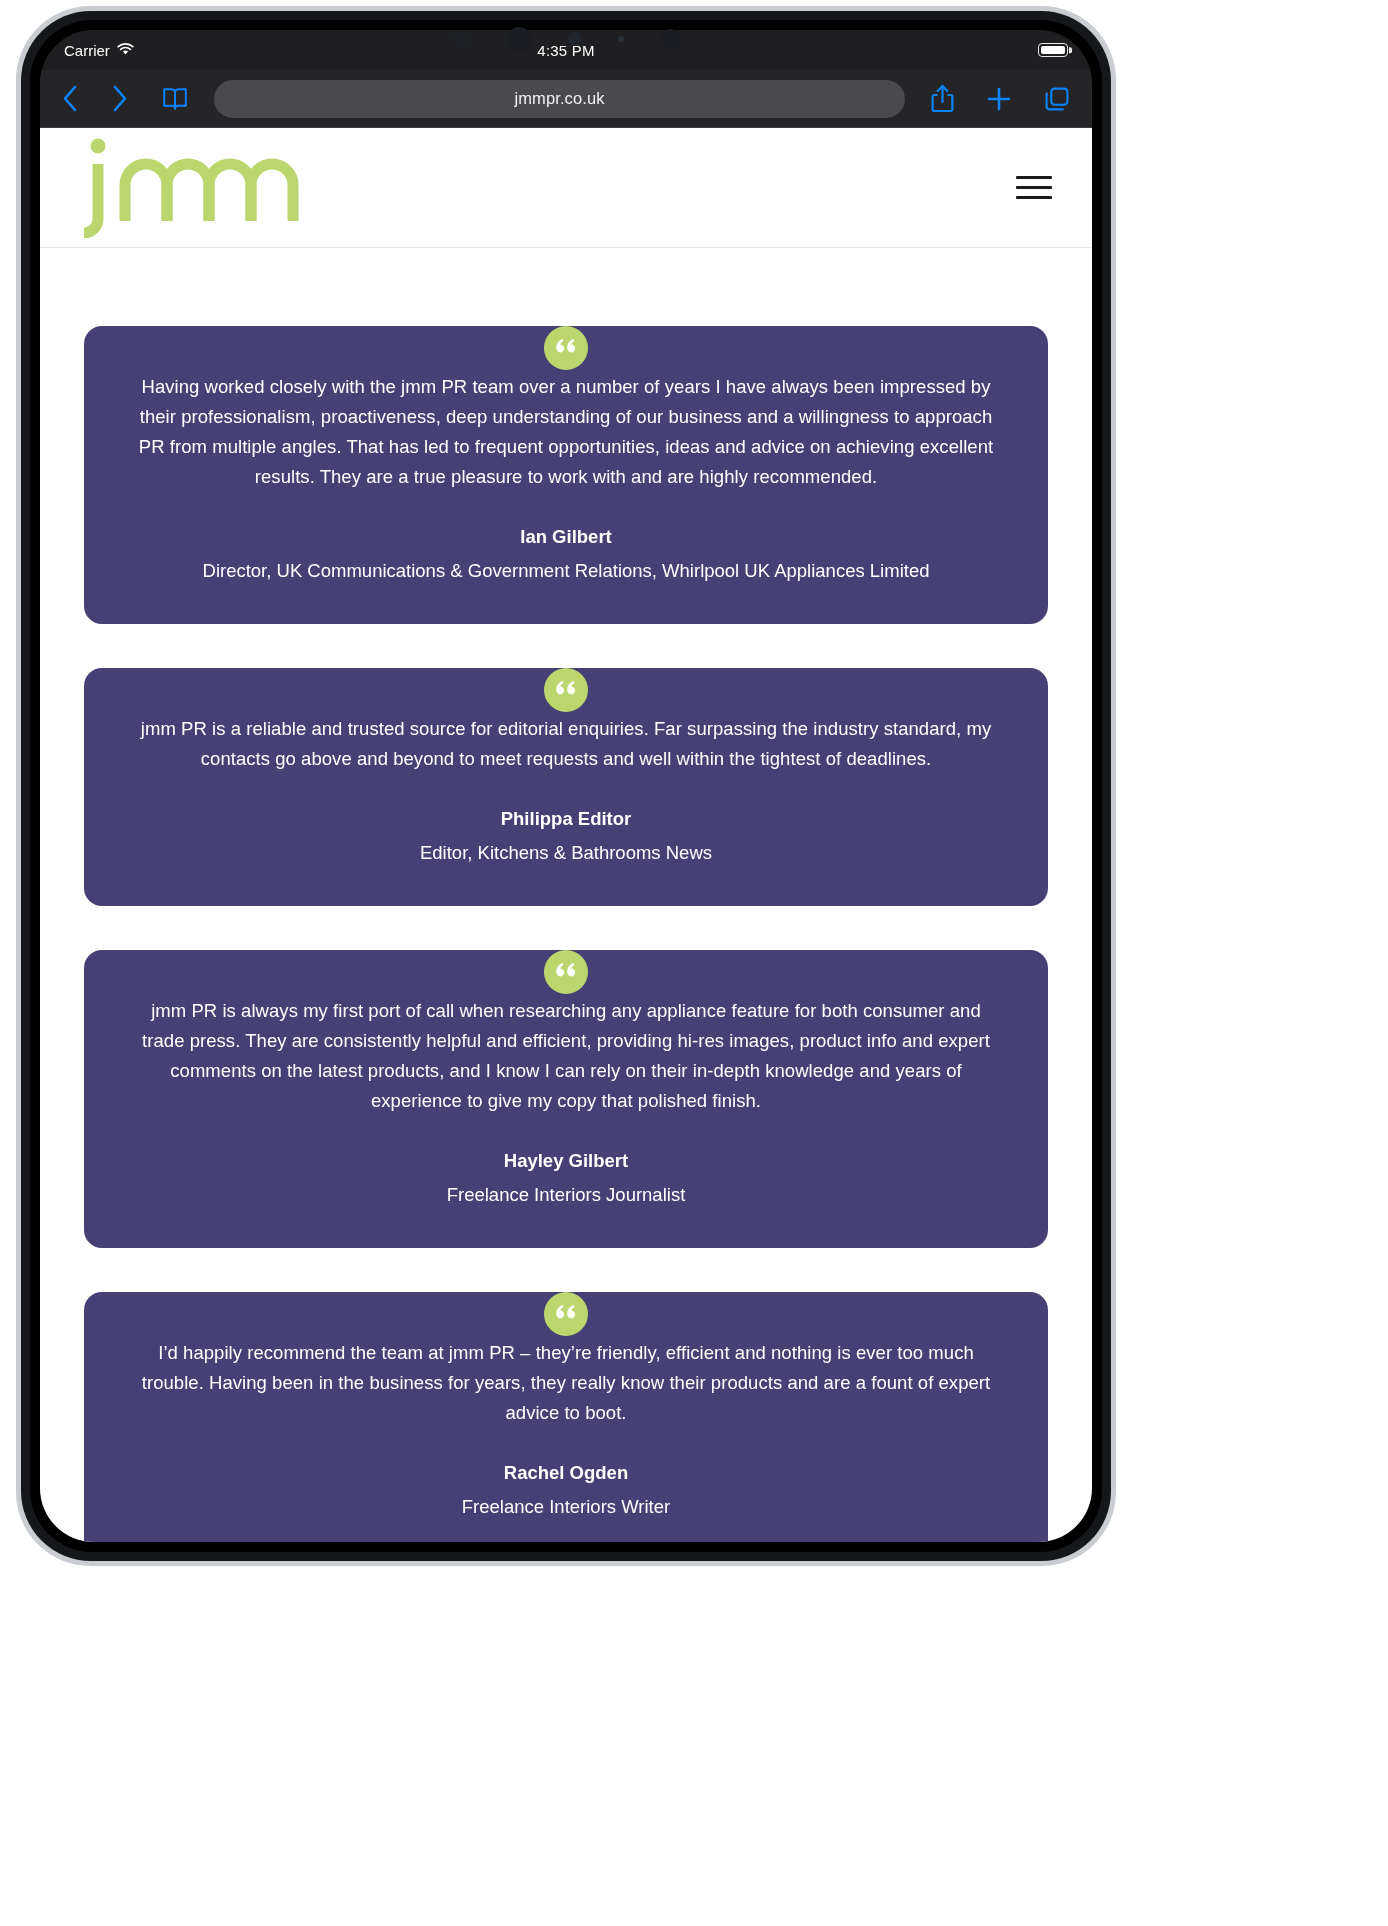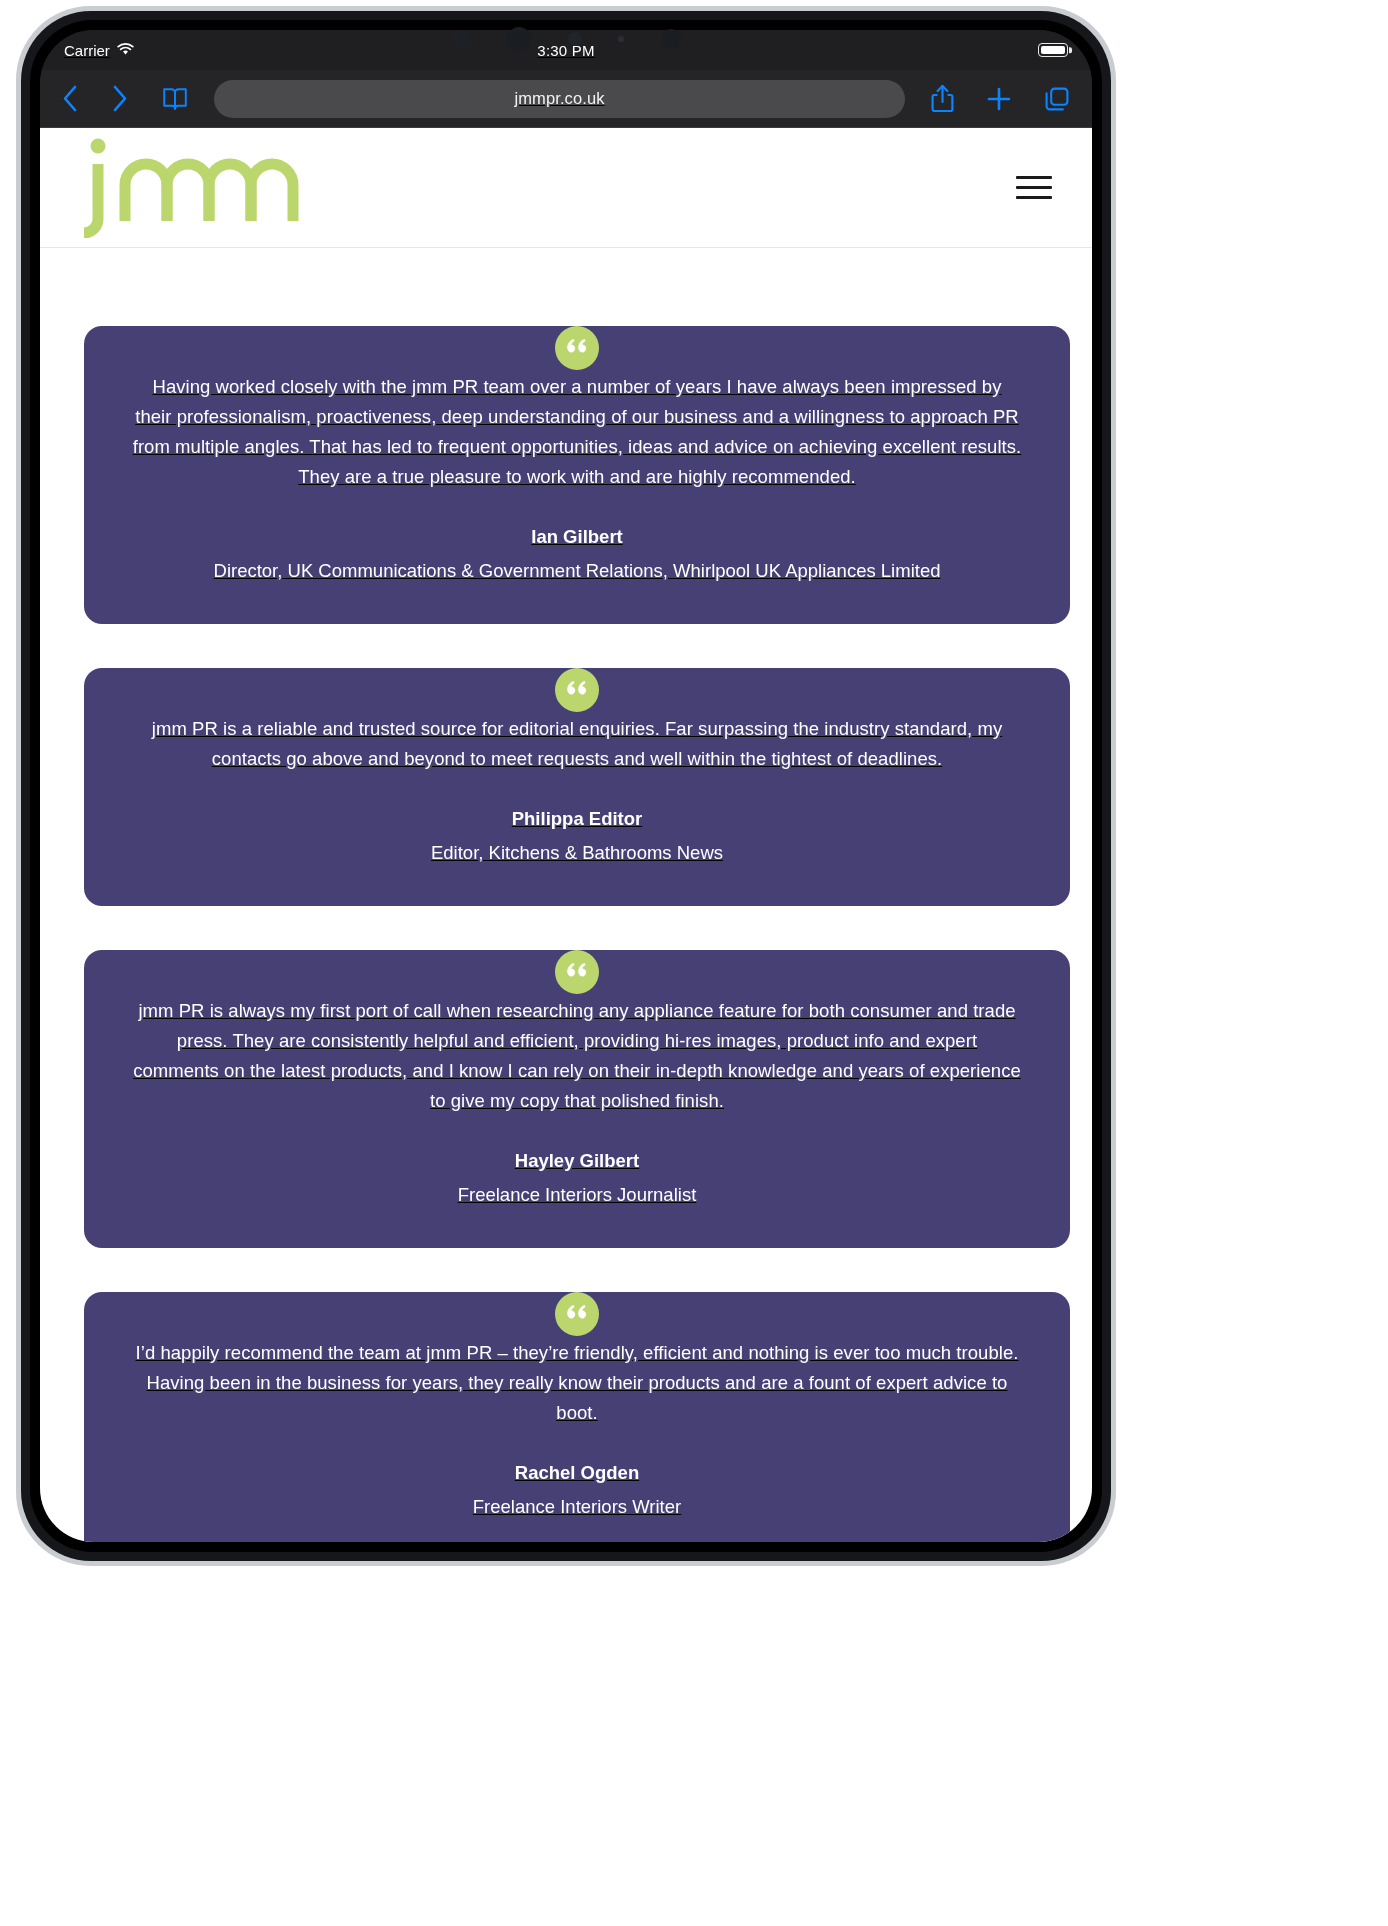--- a/index.html
+++ b/index.html
@@ -32,21 +32,20 @@
     background: #000000;
     padding: 10px;
     overflow: hidden;
   }
   .screen {
     position: relative;
     width: 100%; height: 100%;
     border-radius: 54px;
     background: #1c1c1e;
     overflow: hidden;
-    text-decoration: underline;
   }
 
   
   .camera-island {
     position: absolute; left: 50%; top: 2px; transform: translateX(-50%);
     width: 230px; height: 34px;
     display: flex; align-items: center; justify-content: space-between;
     z-index: 40; pointer-events: none;
   }
   .cam-dot { border-radius: 50%; background: #111316; }
@@ -113,21 +112,21 @@
     padding: 0 40px 0 42px;
     border-bottom: 1px solid #e6e6e6;
   }
   .logo { display: block; }
   .hamburger {
     width: 36px; display: flex; flex-direction: column; gap: 7px; cursor: pointer;
   }
   .hamburger span { display: block; height: 3px; background: #1a1a1a; border-radius: 1px; }
 
   .content {
-    padding: 56px 22px 0 44px;
+    padding: 56px 44px 0 44px;
   }
   .card-wrap { position: relative; margin-bottom: 44px; }
   .quote-badge {
     position: absolute; left: 50%; top: 0; transform: translateX(-50%);
     width: 44px; height: 44px; border-radius: 50%;
     background: #bcd66e;
     display: flex; align-items: center; justify-content: center;
     z-index: 3;
   }
   .card {
@@ -173,21 +172,21 @@
             <div class="sb-left">
               <span>Carrier</span>
               <span class="wifi-ico">
                 <svg width="17" height="13" viewBox="0 0 17 13" fill="none">
                   <path d="M8.5 11.4 L6.0 8.6 a3.8 3.8 0 0 1 5.0 0 Z" fill="#ffffff"></path>
                   <path d="M3.6 6.4 a7.2 7.2 0 0 1 9.8 0" stroke="#ffffff" stroke-width="1.7" stroke-linecap="round" fill="none"></path>
                   <path d="M1.2 3.7 a10.8 10.8 0 0 1 14.6 0" stroke="#ffffff" stroke-width="1.7" stroke-linecap="round" fill="none"></path>
                 </svg>
               </span>
             </div>
-            <div class="sb-center">3:30 PM</div>
+            <div class="sb-center">4:35 PM</div>
             <div class="sb-right">
               <span class="battery">
                   <i></i>
                 </span>
             </div>
           </div>
 
           <div class="safari-bar">
             <div class="nav-group">
               <span class="icon-btn">

